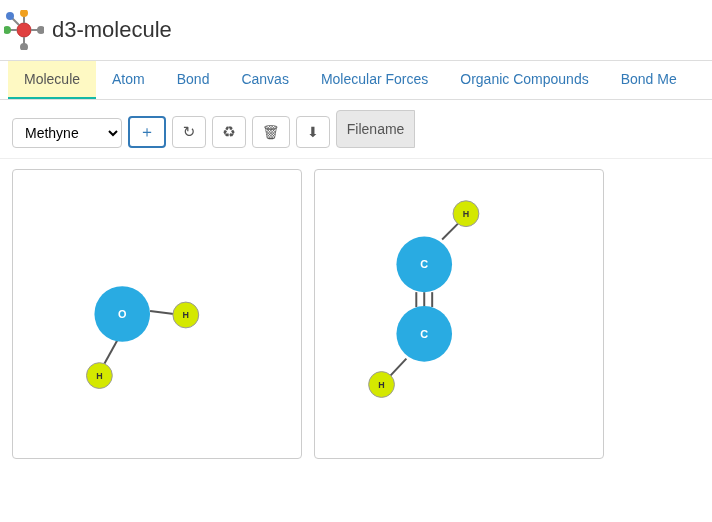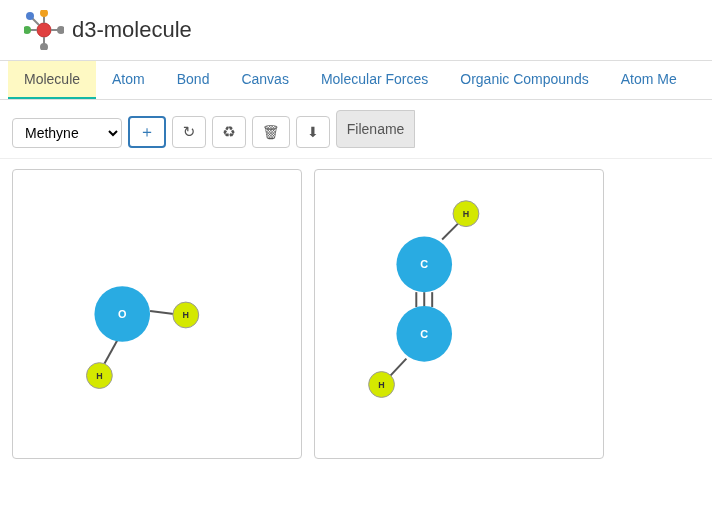--- a/index.html
+++ b/index.html
@@ -2,21 +2,21 @@
 <html><head>
   <meta charset="utf-8">
   <style>
     * { box-sizing: border-box; margin: 0; padding: 0; }
     body { font-family: Arial, sans-serif; background: #fff; font-size: 14px; color: #333; width: 712px; }
 
     
     .header {
       display: flex;
       align-items: center;
-      padding: 10px 24px;
+      padding: 10px 4px;
       border-bottom: 1px solid #ddd;
     }
     .logo-icon {
       width: 40px;
       height: 40px;
       margin-right: 8px;
     }
     .app-title {
       font-size: 22px;
       color: #333;
@@ -149,21 +149,21 @@
   <span class="app-title">d3-molecule</span>
 </div>
 
 <nav class="nav">
   <div class="nav-item active">Molecule</div>
   <div class="nav-item">Atom</div>
   <div class="nav-item">Bond</div>
   <div class="nav-item">Canvas</div>
   <div class="nav-item">Molecular Forces</div>
   <div class="nav-item">Organic Compounds</div>
-  <div class="nav-item">Atom Me</div>
+  <div class="nav-item">Bond Me</div>
 </nav>
 
 <div class="toolbar">
   <select class="dropdown-select">
     <option>Methyne</option>
     <option>Methane</option>
     <option>Ethane</option>
     <option>Water</option>
   </select>
   <button class="toolbar-btn primary" title="Add">

